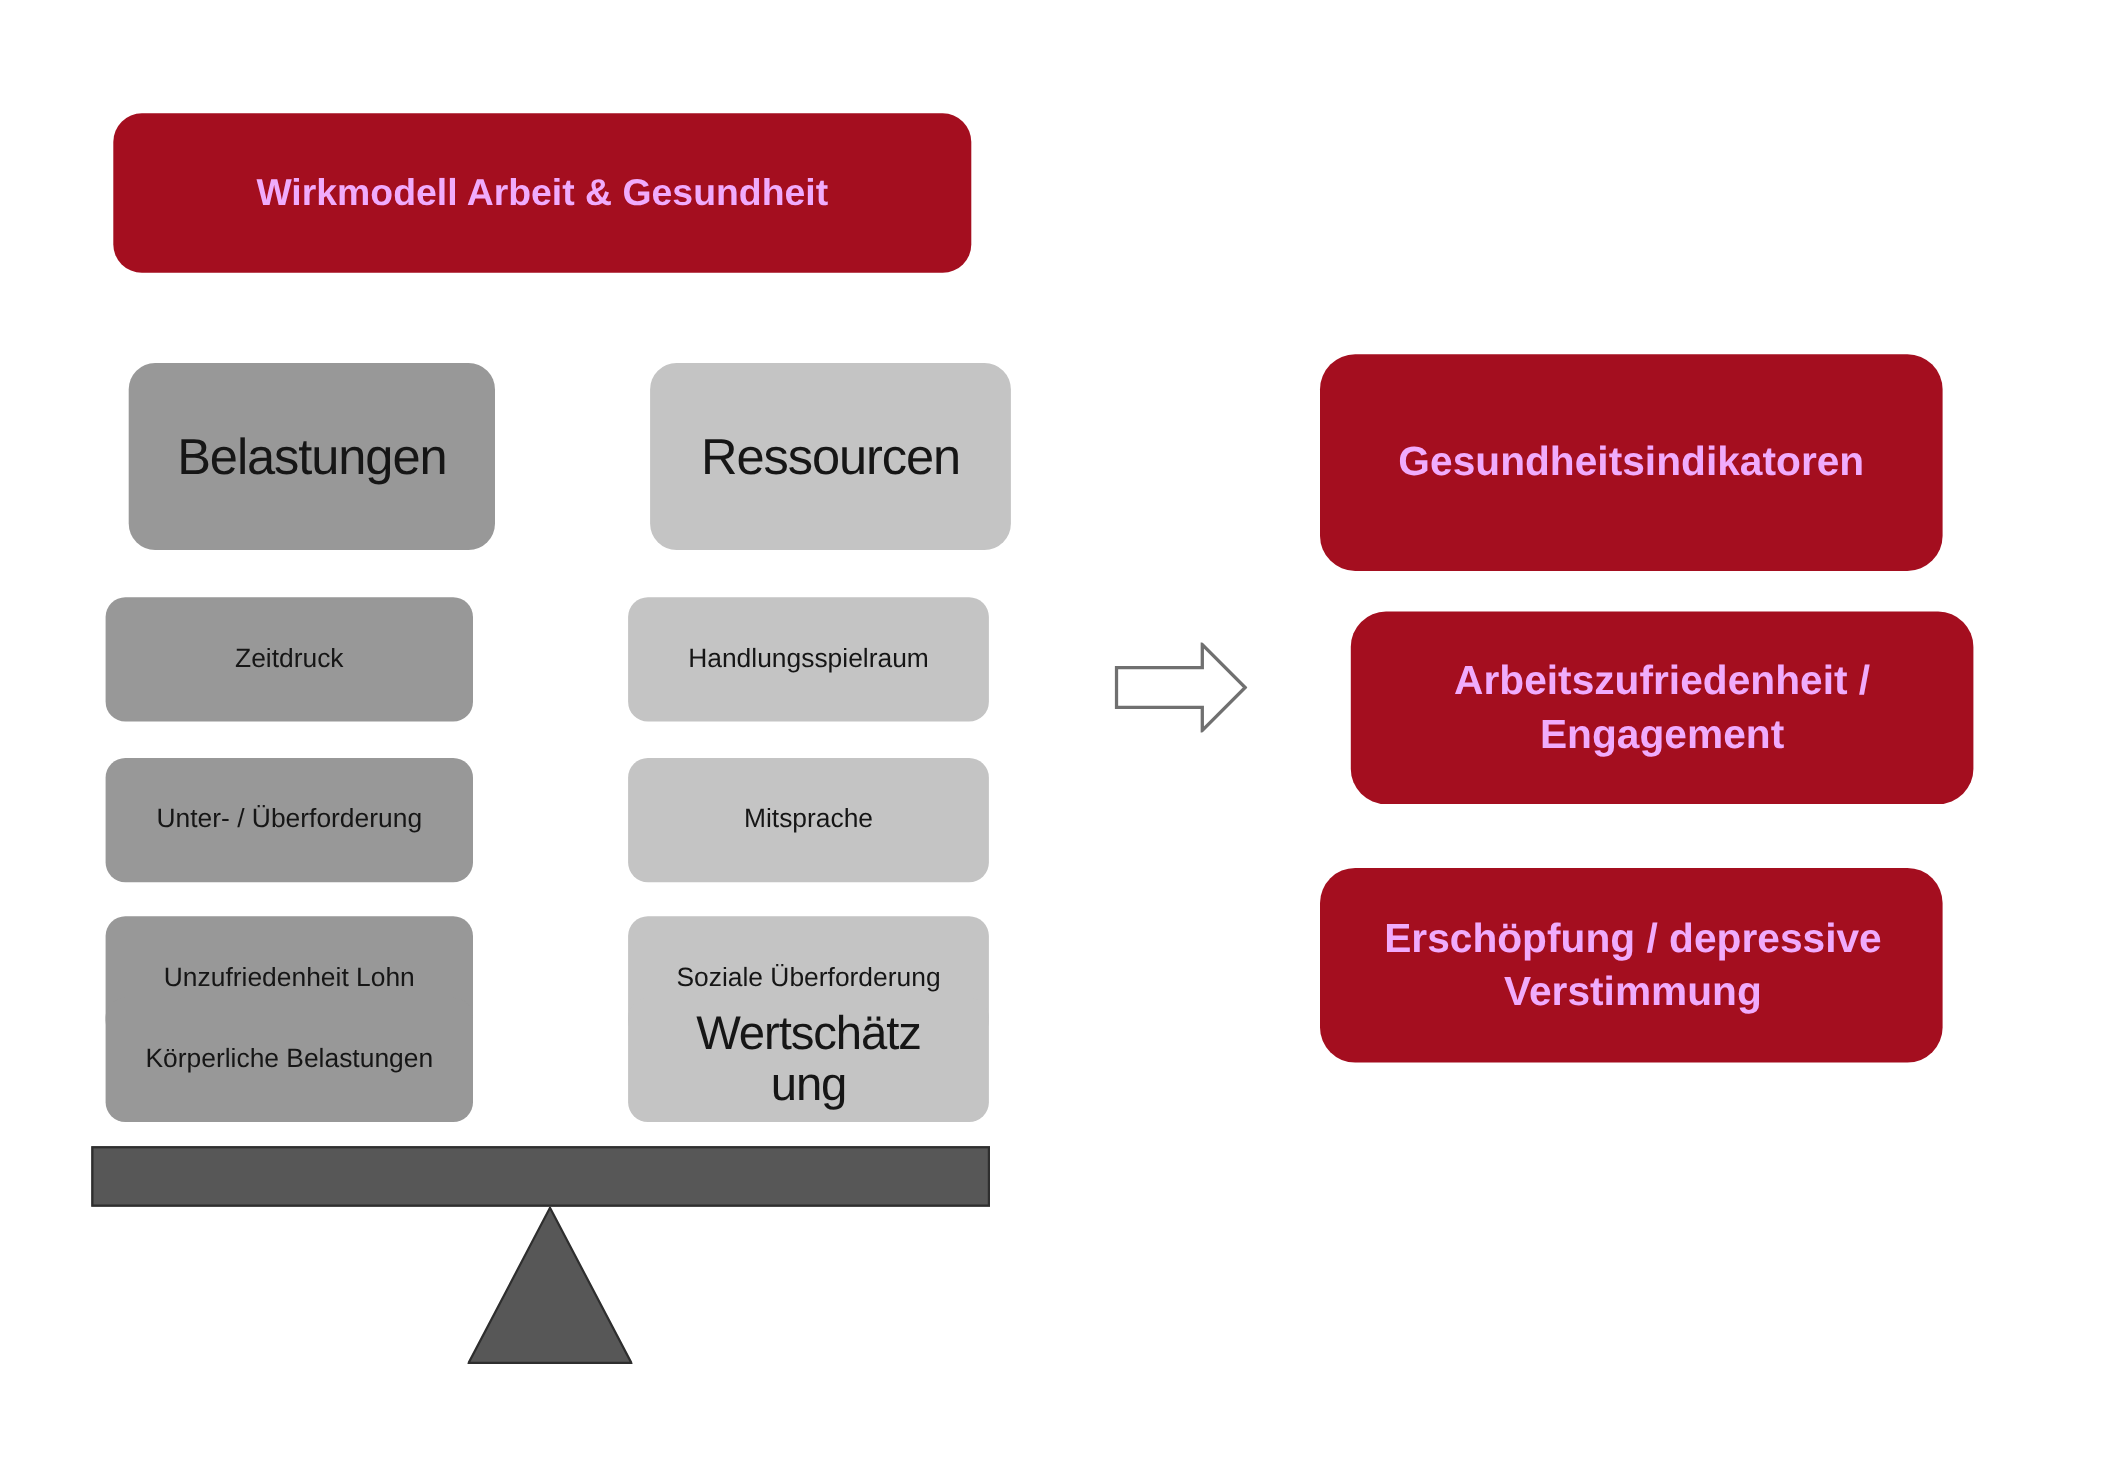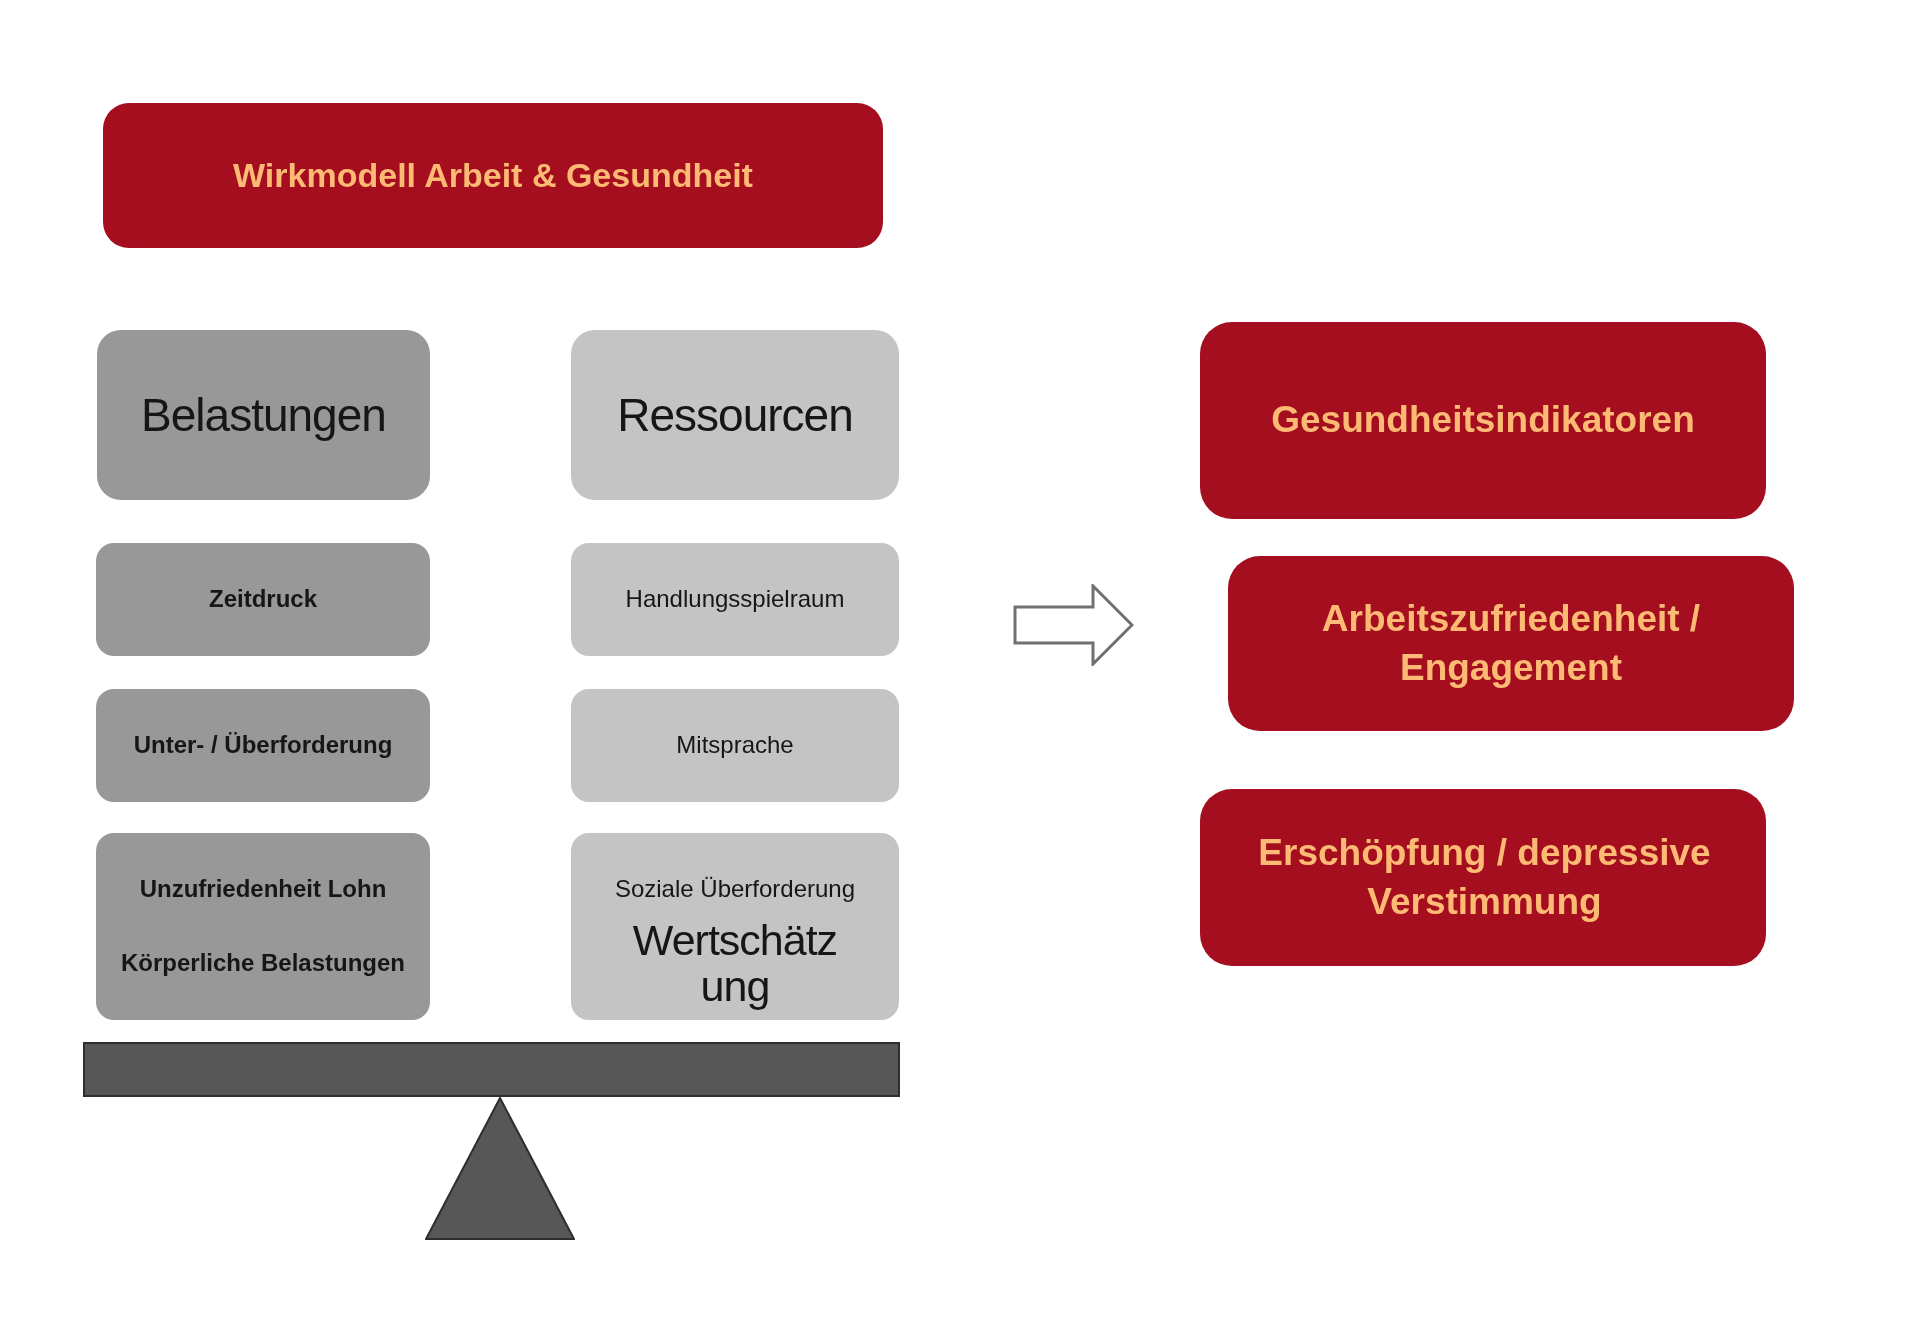--- a/index.html
+++ b/index.html
@@ -12,49 +12,49 @@
   }
   .box{
     position:absolute;
     display:flex;align-items:center;justify-content:center;
     text-align:center;
     box-sizing:border-box;
     white-space:pre-line;
   }
   .red{
     background:#A40E1F;
-    color:#fdba74;
+    color:#f0abfc;
     font-weight:bold;
   }
   .gray-dark{
     background:#989898;
     color:#161616;
   }
   .gray-light{
     background:#C4C4C4;
     color:#161616;
   }
   
   .title-box{
     left:103px;top:103px;width:780px;height:145px;
     border-radius:26px;font-size:34px;
   }
   
   .col-header{
     top:330px;height:170px;border-radius:24px;
-    font-size:46px;font-weight:400;letter-spacing:-1px;
+    font-size:46px;font-weight:400;letter-spacing:-1px;margin-left:20px;
   }
   .col-header.left{left:97px;width:333px;}
   .col-header.right{left:571px;width:328px;}
   
   .item{
     height:113px;border-radius:18px;font-size:24px;line-height:1.1;
     padding:0 10px;
   }
-  .item.c-left{left:96px;width:334px;font-weight:bold;}
+  .item.c-left{left:96px;width:334px;}
   .item.c-right{left:571px;width:328px;}
   .row0{top:543px;} .row1{top:689px;} .row2{top:833px;} .row3{top:907px;}
   .item.big-text{font-size:43px;line-height:1.05;letter-spacing:-1px;}
   
   .beam{
     position:absolute;left:83px;top:1042px;width:817px;height:55px;
     background:#575757;border:2px solid #2e2e2e;box-sizing:border-box;
   }
   .fulcrum{
     position:absolute;left:425px;top:1097px;width:150px;height:143px;

